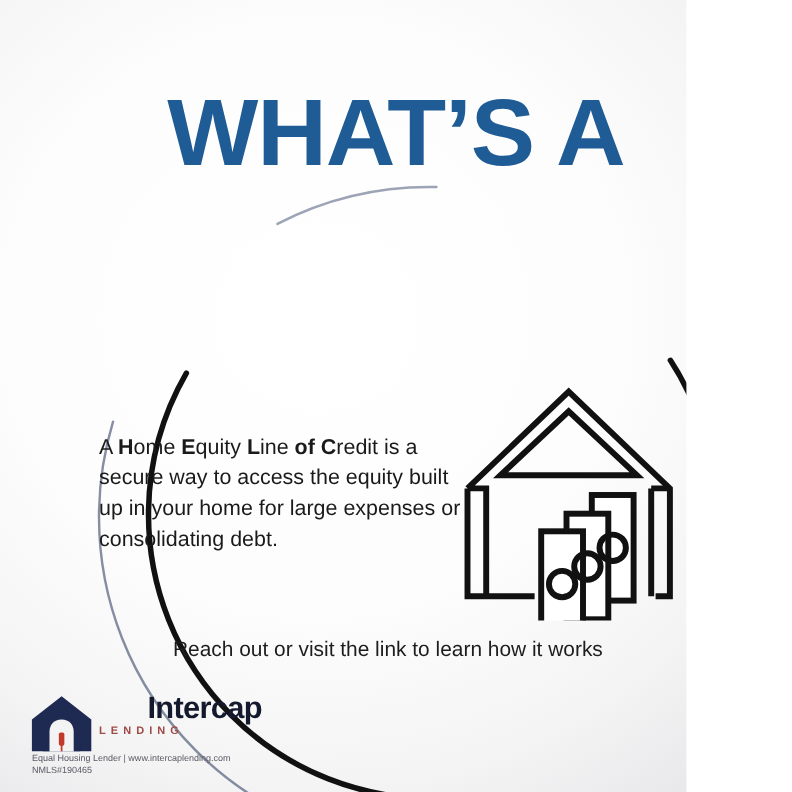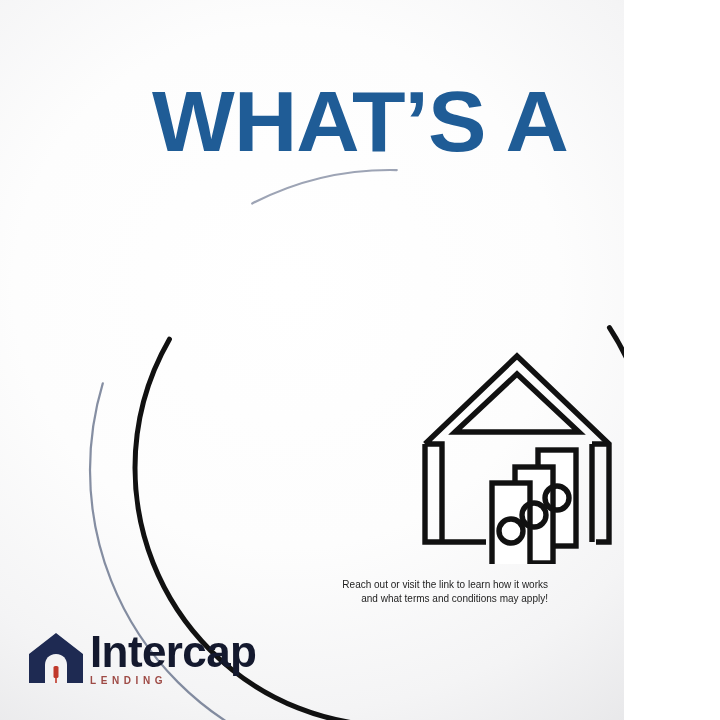--- a/index.html
+++ b/index.html
@@ -80,21 +80,21 @@
     height: 230px;
   }
 
   
   #cta {
     position: absolute;
     right: 76px;
     top: 578px;
     width: 400px;
     text-align: right;
-    font-size: 10px;
+    font-size: 19px;
     line-height: 1.42;
     color: #1d1d1d;
     font-family: "Liberation Sans", sans-serif;
   }
   #cta .cta-url { display: block; }
 
   
   #logo-lockup {
     position: absolute;
     left: 28px;
@@ -108,26 +108,27 @@
     top: 0;
     width: 56px;
     height: 52px;
   }
   #logo-wordmark {
     position: absolute;
     left: 62px;
     top: -2px;
   }
   #logo-name {
-    font-size: 44px;
+    font-size: 28px;
     font-weight: bold;
     color: #14192e;
     letter-spacing: -0.6px;
     line-height: 1;
     font-family: "Liberation Sans", sans-serif;
+    margin-left: 44px;
   }
   #logo-tagline {
     font-size: 10px;
     font-weight: bold;
     color: #9e4a45;
     letter-spacing: 4.6px;
     line-height: 1;
     margin-top: 2px;
     font-family: "Liberation Sans", sans-serif;
   }
@@ -155,20 +156,23 @@
 
     <circle cx="393" cy="468" r="258" fill="none" stroke="#111111" stroke-width="5" stroke-linecap="round" stroke-dasharray="560 1621" stroke-dashoffset="-385"></circle>
 
     <circle cx="393" cy="468" r="258" fill="none" stroke="#111111" stroke-width="5" stroke-linecap="round" stroke-dasharray="215 1621" stroke-dashoffset="-1472"></circle>
 
     <circle cx="390" cy="470" r="300" fill="none" stroke="#3c4a6b" stroke-width="2.2" stroke-linecap="round" opacity="0.5" stroke-dasharray="150 1885" stroke-dashoffset="-1270"></circle>
   </svg>
 
   <div class="headline" id="headline-line1">WHAT’S A</div>
 
+  <p id="body-copy">
+    <span>A </span><b>H</b><span>ome </span><b>E</b><span>quity </span><b>L</b><span>ine </span><b>of</b><span> </span><b>C</b><span>redit is a secure way to access the equity built up in your home for large expenses or consolidating debt.</span>
+  </p>
 
   <svg id="illustration" viewBox="0 0 230 230">
     <g fill="none" stroke="#111111" stroke-width="5.4" stroke-linejoin="miter" stroke-linecap="butt">
 
       <path d="M 13 110 L 13 208 L 74 208 M 13 110 L 105 22 L 197 110 L 197 208 L 184 208
                M 13 110 L 30 110 L 30 208"></path>
 
       <path d="M 180 110 L 197 110 M 180 110 L 180 208"></path>
 
       <path d="M 43 98 L 105 40 L 167 98 Z"></path>
@@ -183,21 +187,20 @@
     </g>
     <g fill="none" stroke="#111111" stroke-width="5.4">
       <circle cx="145" cy="164" r="12"></circle>
       <circle cx="122" cy="181" r="12"></circle>
       <circle cx="99" cy="197" r="12"></circle>
     </g>
   </svg>
 
   <div id="cta">
     <span>Reach out  or visit the link to learn how it works</span><br>
-    <span>and what terms and conditions may apply!</span>
   </div>
 
   <div id="logo-lockup">
 
     <svg id="logo-mark" viewBox="0 0 56 52">
 
       <path fill="#1e2a52" d="M 28 1 L 55 22 L 55 51 L 39 51 L 39 30 L 17 30 L 17 51 L 1 51 L 1 22 Z"></path>
 
       <path fill="#1e2a52" d="M 28 14 L 45 27 L 45 51 L 11 51 L 11 27 Z"></path>
 
@@ -205,15 +208,19 @@
 
       <rect x="25.5" y="34" width="5" height="12" rx="1.6" fill="#c0392b"></rect>
       <rect x="27.2" y="44" width="1.6" height="7" fill="#c0392b"></rect>
     </svg>
 
     <div id="logo-wordmark">
       <div id="logo-name">Intercap</div>
       <div id="logo-tagline">LENDING</div>
     </div>
 
+    <div id="logo-fineprint">
+      <div>Equal Housing Lender | www.intercaplending.com</div>
+      <div>NMLS#190465</div>
+    </div>
   </div>
 
 </div>
 
 </body></html>

